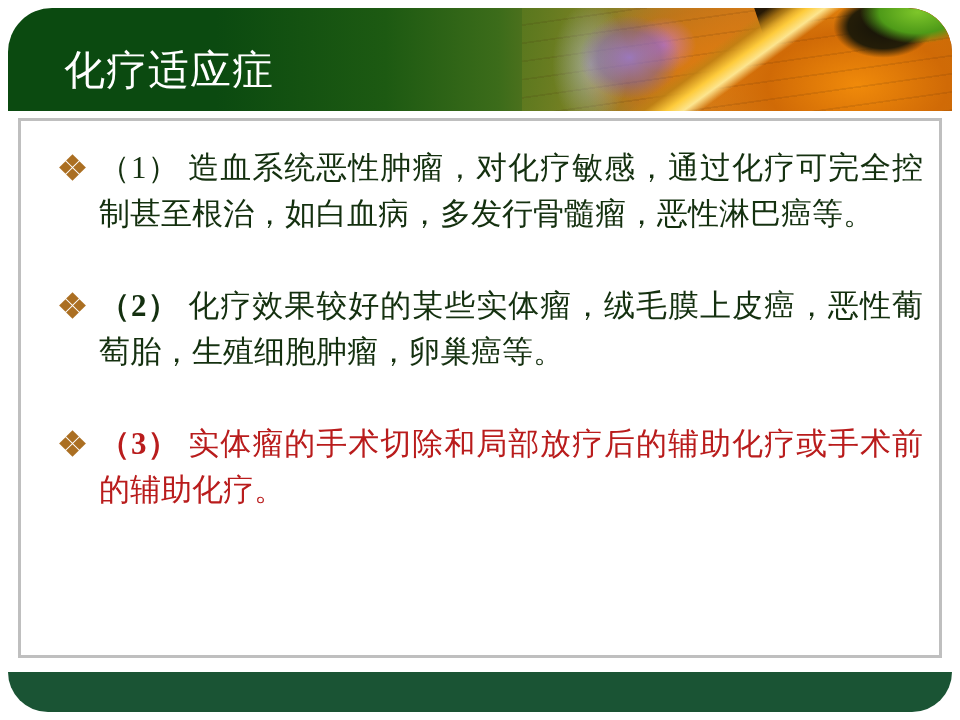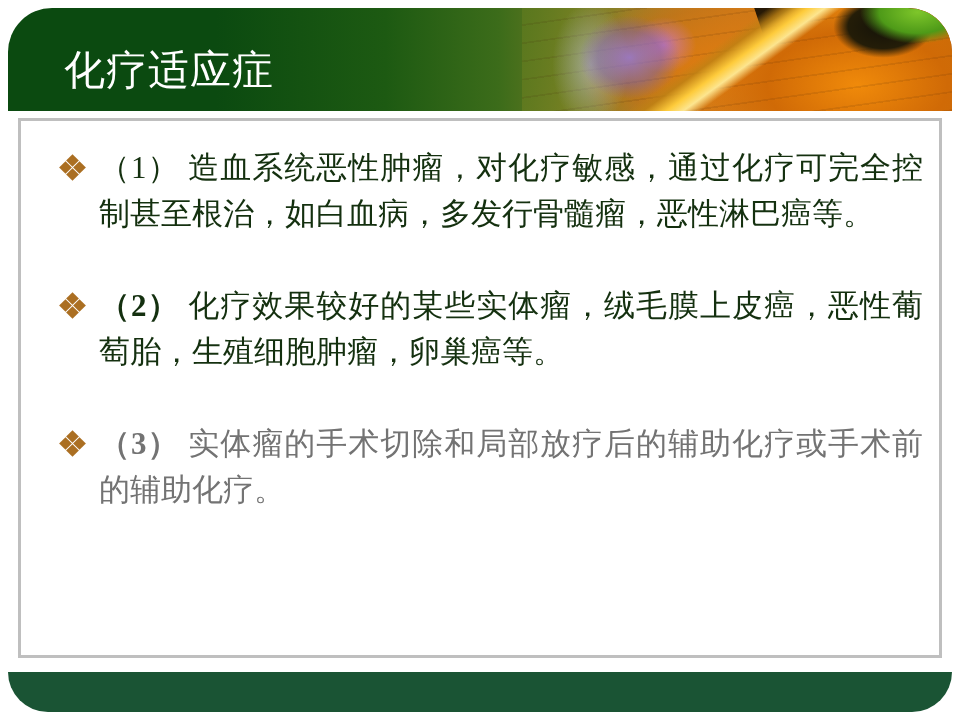--- a/index.html
+++ b/index.html
@@ -187,21 +187,21 @@
       <div class="bullet-item" style="color: rgb(20, 48, 15);">
         <span class="bullet-marker">
           <i class="d-top" style="background: rgb(171, 111, 34);"></i>
             <i class="d-left" style="background: rgb(171, 111, 34);"></i>
             <i class="d-right" style="background: rgb(171, 111, 34);"></i>
             <i class="d-bottom" style="background: rgb(171, 111, 34);"></i>
         </span>
         <span class="bullet-text"><span class="num-bold">（2）</span> 化疗效果较好的某些实体瘤，绒毛膜上皮癌，恶性葡萄胎，生殖细胞肿瘤，卵巢癌等。</span>
       </div>
 
-      <div class="bullet-item" style="color: #737373;">
+      <div class="bullet-item" style="color: #b91c1c;">
         <span class="bullet-marker">
           <i class="d-top" style="background: rgb(171, 111, 34);"></i>
             <i class="d-left" style="background: rgb(171, 111, 34);"></i>
             <i class="d-right" style="background: rgb(171, 111, 34);"></i>
             <i class="d-bottom" style="background: rgb(171, 111, 34);"></i>
         </span>
         <span class="bullet-text"><span class="num-bold">（3）</span> 实体瘤的手术切除和局部放疗后的辅助化疗或手术前的辅助化疗。</span>
       </div>
 
     </div>

